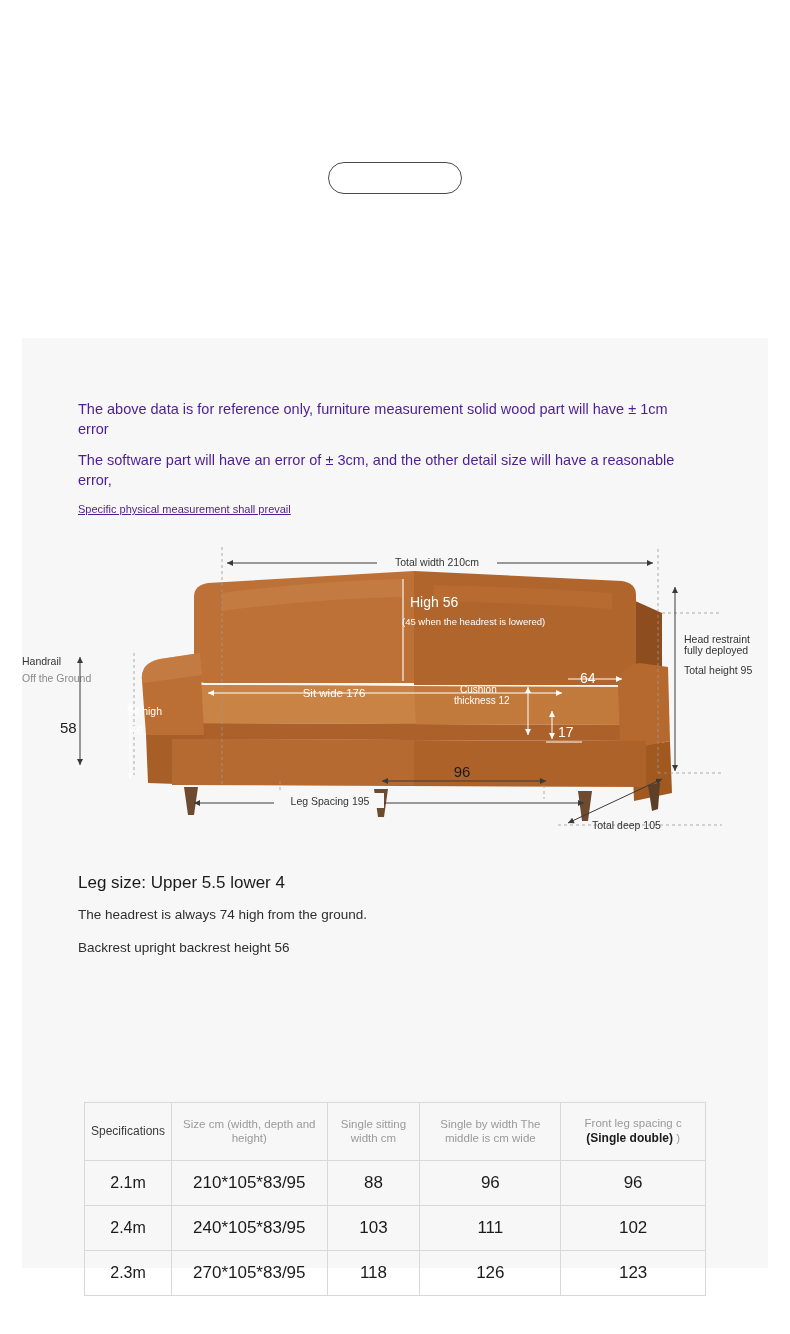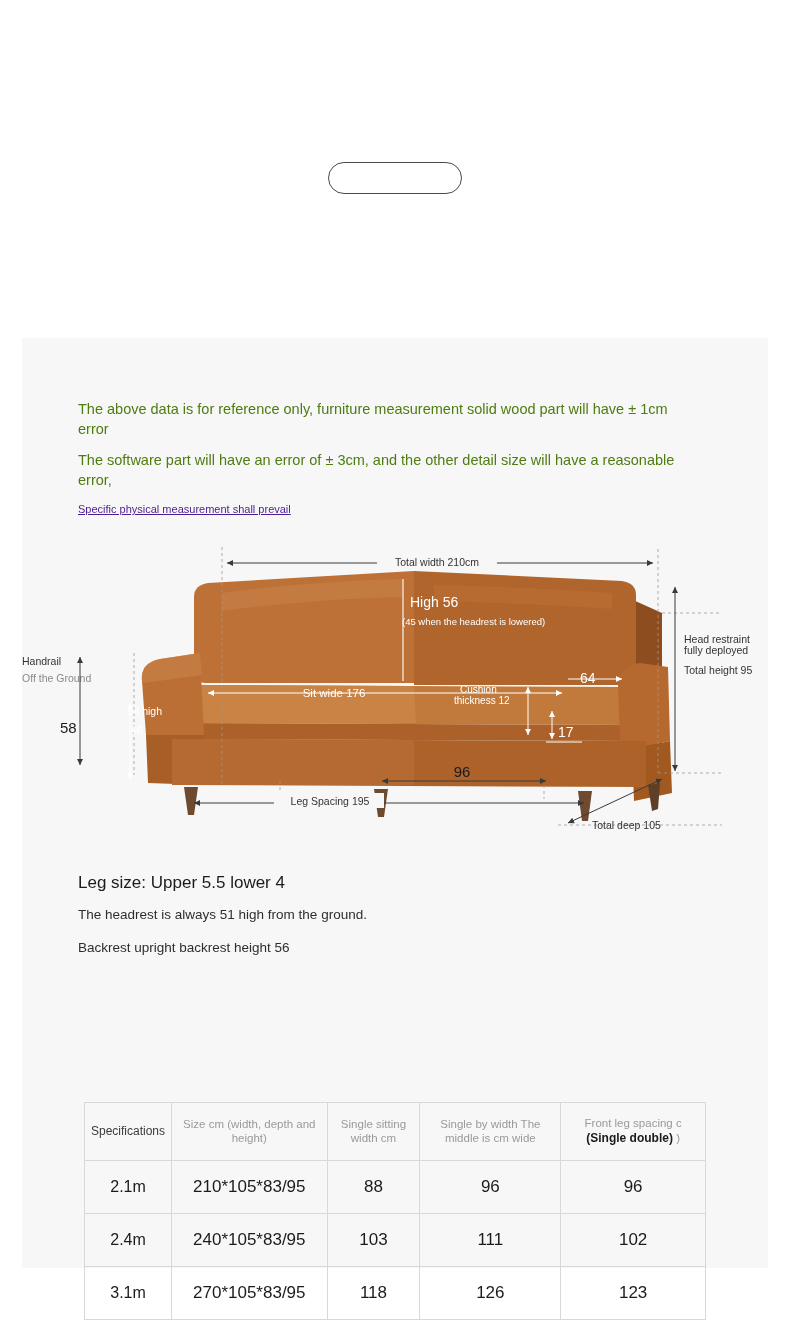--- a/index.html
+++ b/index.html
@@ -43,21 +43,21 @@
     width: 746px;
     height: 930px;
     background: #f7f7f7;
   }
 
   .notes {
     padding: 62px 56px 0 56px;
   }
   .note-line {
     font-size: 14.5px;
-    color: #4d7c0f;
+    color: #4c1d95;
     line-height: 1.35;
     margin-bottom: 12px;
     max-width: 620px;
   }
   .note-line.small {
     font-size: 11px;
     color: #4c1d95;
     max-width: 260px;
     text-decoration: underline;
   }
@@ -108,21 +108,21 @@
     height: 58px;
     font-weight: 400;
     font-size: 11.5px;
     color: #9a9a9a;
     line-height: 1.2;
     padding: 4px 6px;
   }
   thead th.col1 { width: 76px; color: #3b3b3b; font-size: 12px; }
   thead th .strong { color: #1b1b1b; font-weight: 700; font-size: 12px; }
   tbody td {
-    height: 53px;
+    height: 45px;
     font-size: 17px;
     color: #1b1b1b;
   }
   tbody td.c1 { font-size: 16px; }
   tbody td.c2 { font-size: 17px; }
 </style>
 </head>
 <body>
 
 <div class="header">
@@ -261,21 +261,21 @@
 
       <g stroke="#3a3a3a" stroke-width="1" fill="none">
         <line x1="546" y1="288" x2="640" y2="244" marker-start="url(#ahs)" marker-end="url(#ah)"></line>
       </g>
       <text x="570" y="294" font-family="Liberation Sans, sans-serif" font-size="10.5" fill="#333">Total deep 105</text>
     </svg>
   </div>
 
   <div class="lower-notes">
     <div class="ln1">Leg size: Upper 5.5 lower 4</div>
-    <div class="ln2">The headrest is always 51 high from the ground.</div>
+    <div class="ln2">The headrest is always 74 high from the ground.</div>
     <div class="ln3">Backrest upright backrest height 56</div>
   </div>
 
   <div class="table-wrap">
     <table>
       <thead>
         <tr>
           <th class="col1">Specifications</th>
           <th>Size cm (width, depth and height)</th>
           <th>Single sitting width cm</th>
@@ -296,21 +296,21 @@
           <td>96</td>
         </tr>
         <tr>
           <td class="c1">2.4m</td>
           <td class="c2">240*105*83/95</td>
           <td>103</td>
           <td>111</td>
           <td>102</td>
         </tr>
         <tr>
-          <td class="c1">3.1m</td>
+          <td class="c1">2.3m</td>
           <td class="c2">270*105*83/95</td>
           <td>118</td>
           <td>126</td>
           <td>123</td>
         </tr>
       </tbody>
     </table>
   </div>
 
 </div>

